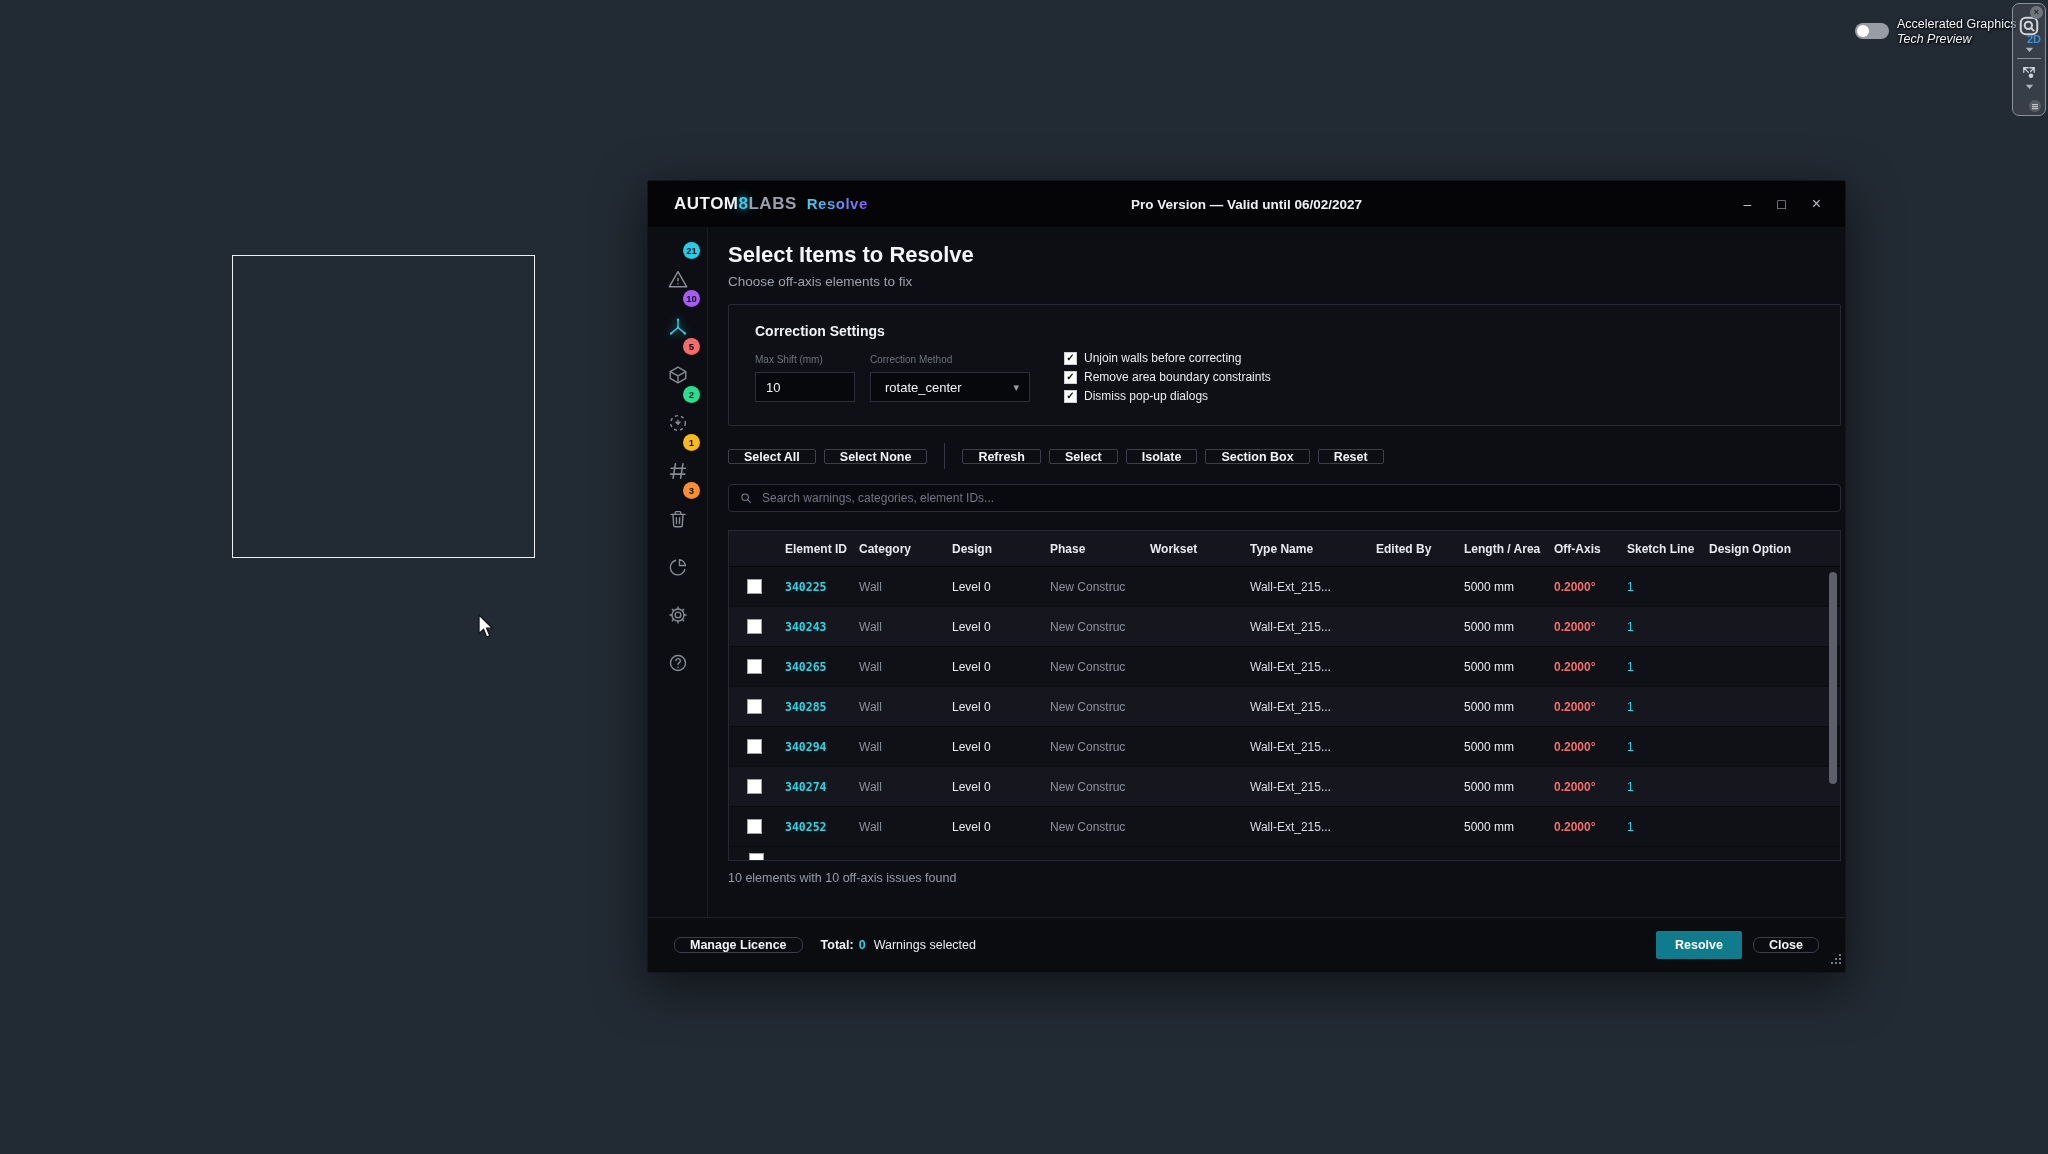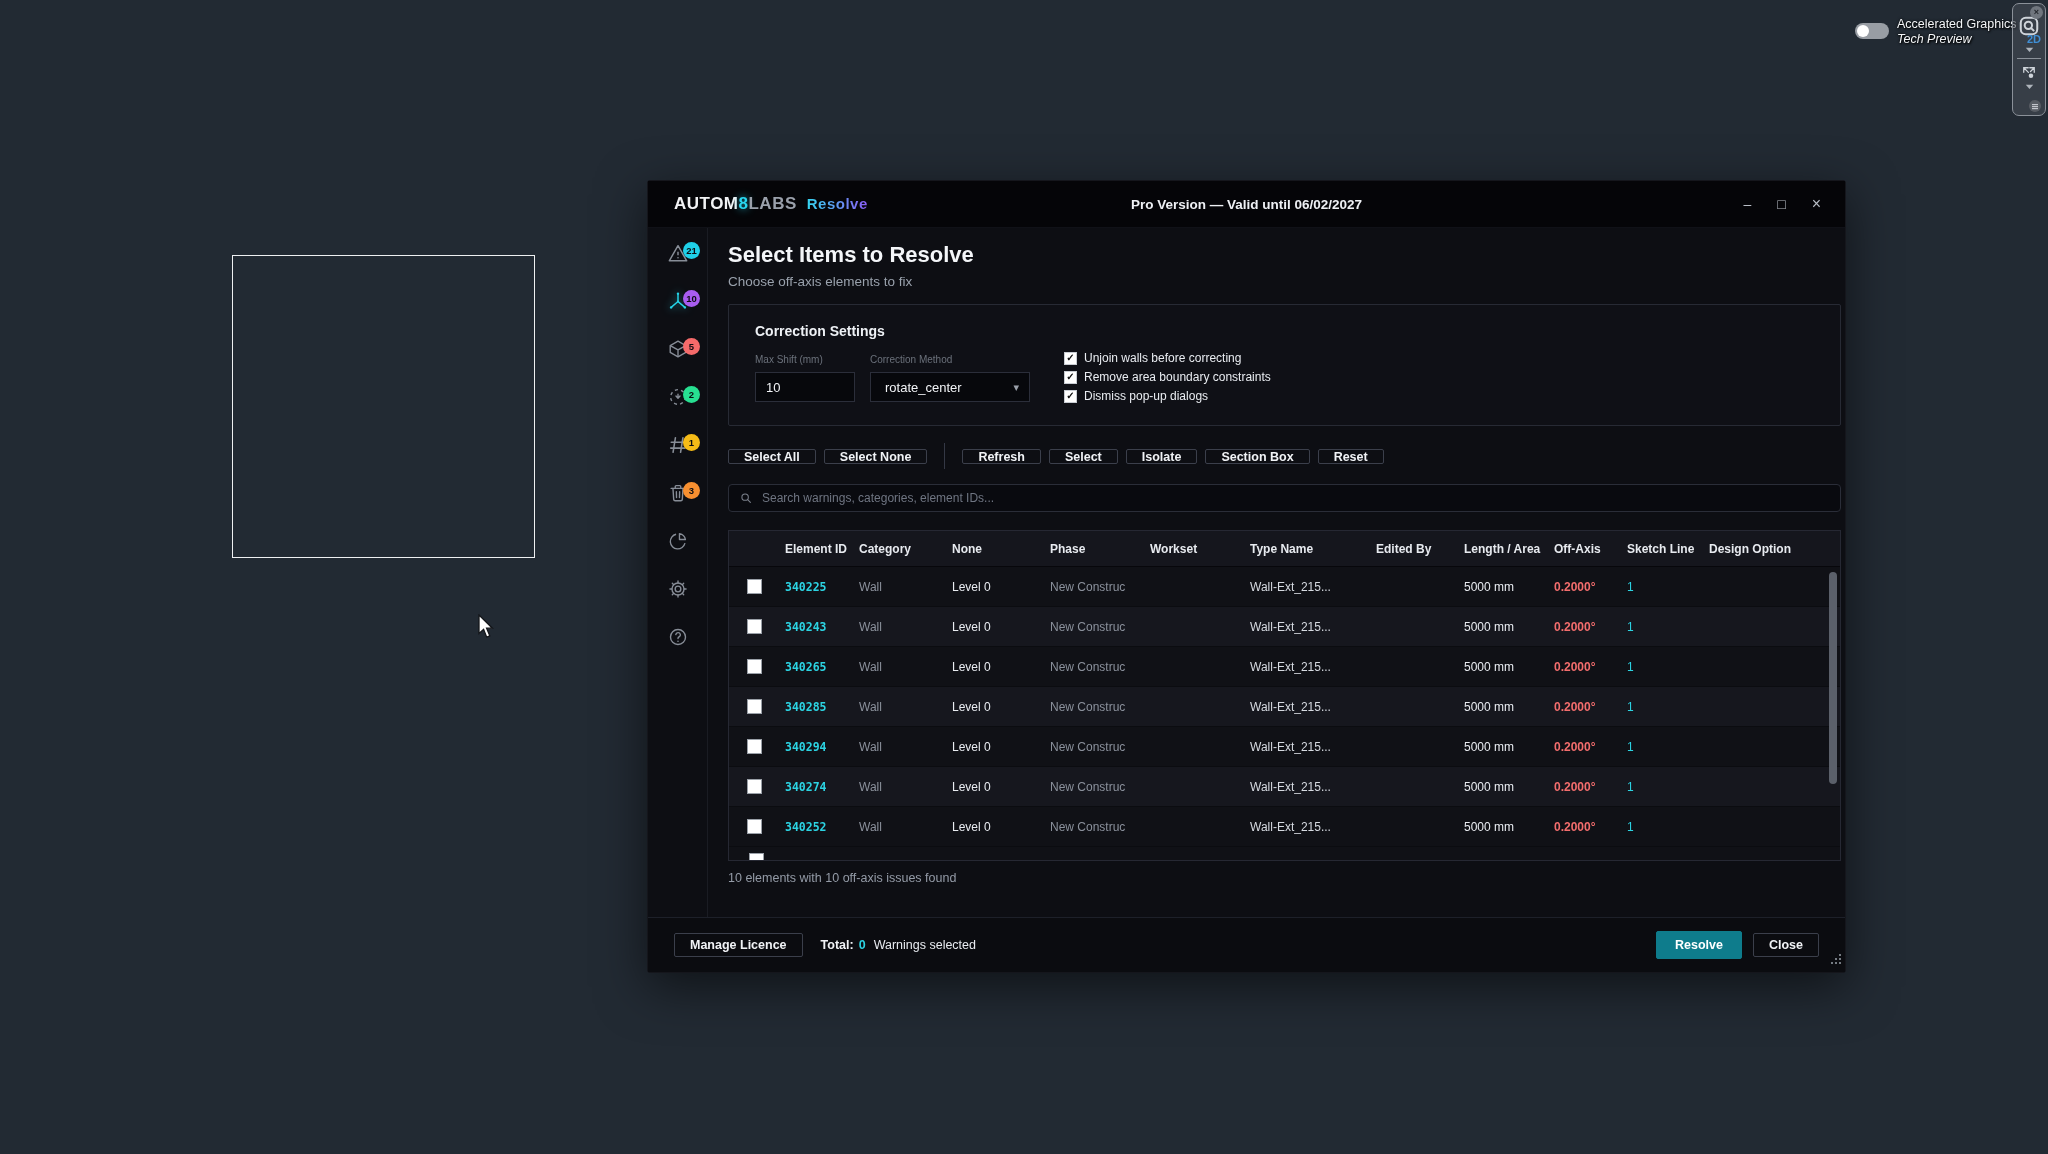--- a/index.html
+++ b/index.html
@@ -44,21 +44,21 @@
     background:linear-gradient(90deg,#35d4f0,#8b5cf6); -webkit-background-clip:text; background-clip:text; color:transparent; }
   .title-center { position:absolute; left:0; right:0; text-align:center; color:#eef0f4; font-size:13.5px; font-weight:bold; }
   .win-controls { margin-left:auto; display:flex; align-items:center; gap:26px; padding-right:24px; position:relative; }
   .win-btn { color:#b9bec6; font-size:14px; background:none; border:none; line-height:1; cursor:default; }
   .win-btn.close { font-size:16px; }
 
   .dialog-body { flex:1; display:flex; min-height:0; }
 
   
   .sidebar { width:60px; border-right:1px solid #1a1c23; padding-top:14px; flex:0 0 auto; }
-  .side-item { width:60px; height:48px; position:relative; display:flex; align-items:flex-start; justify-content:center; }
+  .side-item { width:60px; height:48px; position:relative; display:flex; align-items:flex-end; justify-content:center; }
   .side-item .icn { width:22px; height:22px; color:#878d97; display:block; }
   .side-item.active .icn { color:#25d5e8; filter:drop-shadow(0 0 4px rgba(37,213,232,.7)); }
   .badge { position:absolute; top:0; right:8px; min-width:17px; height:17px; padding:0 3px; border-radius:9px;
     display:flex; align-items:center; justify-content:center; font-size:9.5px; font-weight:bold; color:#0b0c11; }
 
   
   .content { flex:1; padding:14px 4px 0 20px; min-width:0; }
   h1 { color:#f4f6f9; font-size:22px; font-weight:bold; }
   .subtitle { color:#99a1ac; font-size:13.5px; margin-top:6px; }
 
@@ -107,21 +107,21 @@
   .c-mid { color:#d6dae1; }
   .c-red { color:#f36d6d; font-weight:bold; }
   .c-cyan { color:#2cd3e2; }
   .partial-row { height:13px; overflow:hidden; background:#101116; }
   .partial-row .row-checkbox { margin:6px 0 0 20px; }
   .scroll-thumb { position:absolute; right:3px; top:41px; width:8px; height:212px; border-radius:4px; background:#5b606a; }
 
   .status { margin-top:10px; color:#949ba7; font-size:12.5px; }
 
   .footer { flex:0 0 55px; border-top:1px solid #1d2029; display:flex; align-items:center; padding:0 26px; background:#0b0c10; }
-  .btn.small { height:24px; }
+  .btn.small { height:16px;border-radius:7px; }
   .total-group { margin-left:18px; font-size:12.5px; color:#e9ecf1; display:flex; align-items:center; }
   .total-label { font-weight:bold; color:#f1f3f6; }
   .total-value { color:#2cd3e2; font-weight:bold; margin-left:5px; }
   .total-suffix { margin-left:8px; }
   .btn-resolve { margin-left:auto; height:28px; padding:0 18px; background:#0e7c8c; border:1px solid #0e7c8c;
     border-radius:2px; color:#fff; font-size:12.5px; font-weight:bold; font-family:"Liberation Sans",sans-serif; }
   .btn-close { margin-left:11px; }
   .resize-grip { position:absolute; right:3px; bottom:3px; }
 </style>
 </head>
@@ -318,21 +318,21 @@
             <line x1="14.8" y1="14.8" x2="19.5" y2="19.5" stroke-linecap="round"></line>
         </svg>
         <input type="text" placeholder="Search warnings, categories, element IDs..." style="">
       </div>
 
       <div class="table">
         <div class="t-grid t-header" id="table-header">
             <div class="th cb-cell"></div>
             <div class="th">Element ID</div>
             <div class="th">Category</div>
-            <div class="th">None</div>
+            <div class="th">Design</div>
             <div class="th">Phase</div>
             <div class="th">Workset</div>
             <div class="th">Type Name</div>
             <div class="th">Edited By</div>
             <div class="th">Length / Area</div>
             <div class="th">Off-Axis</div>
             <div class="th">Sketch Line</div>
             <div class="th">Design Option</div>
           </div>
         <div id="table-body">

